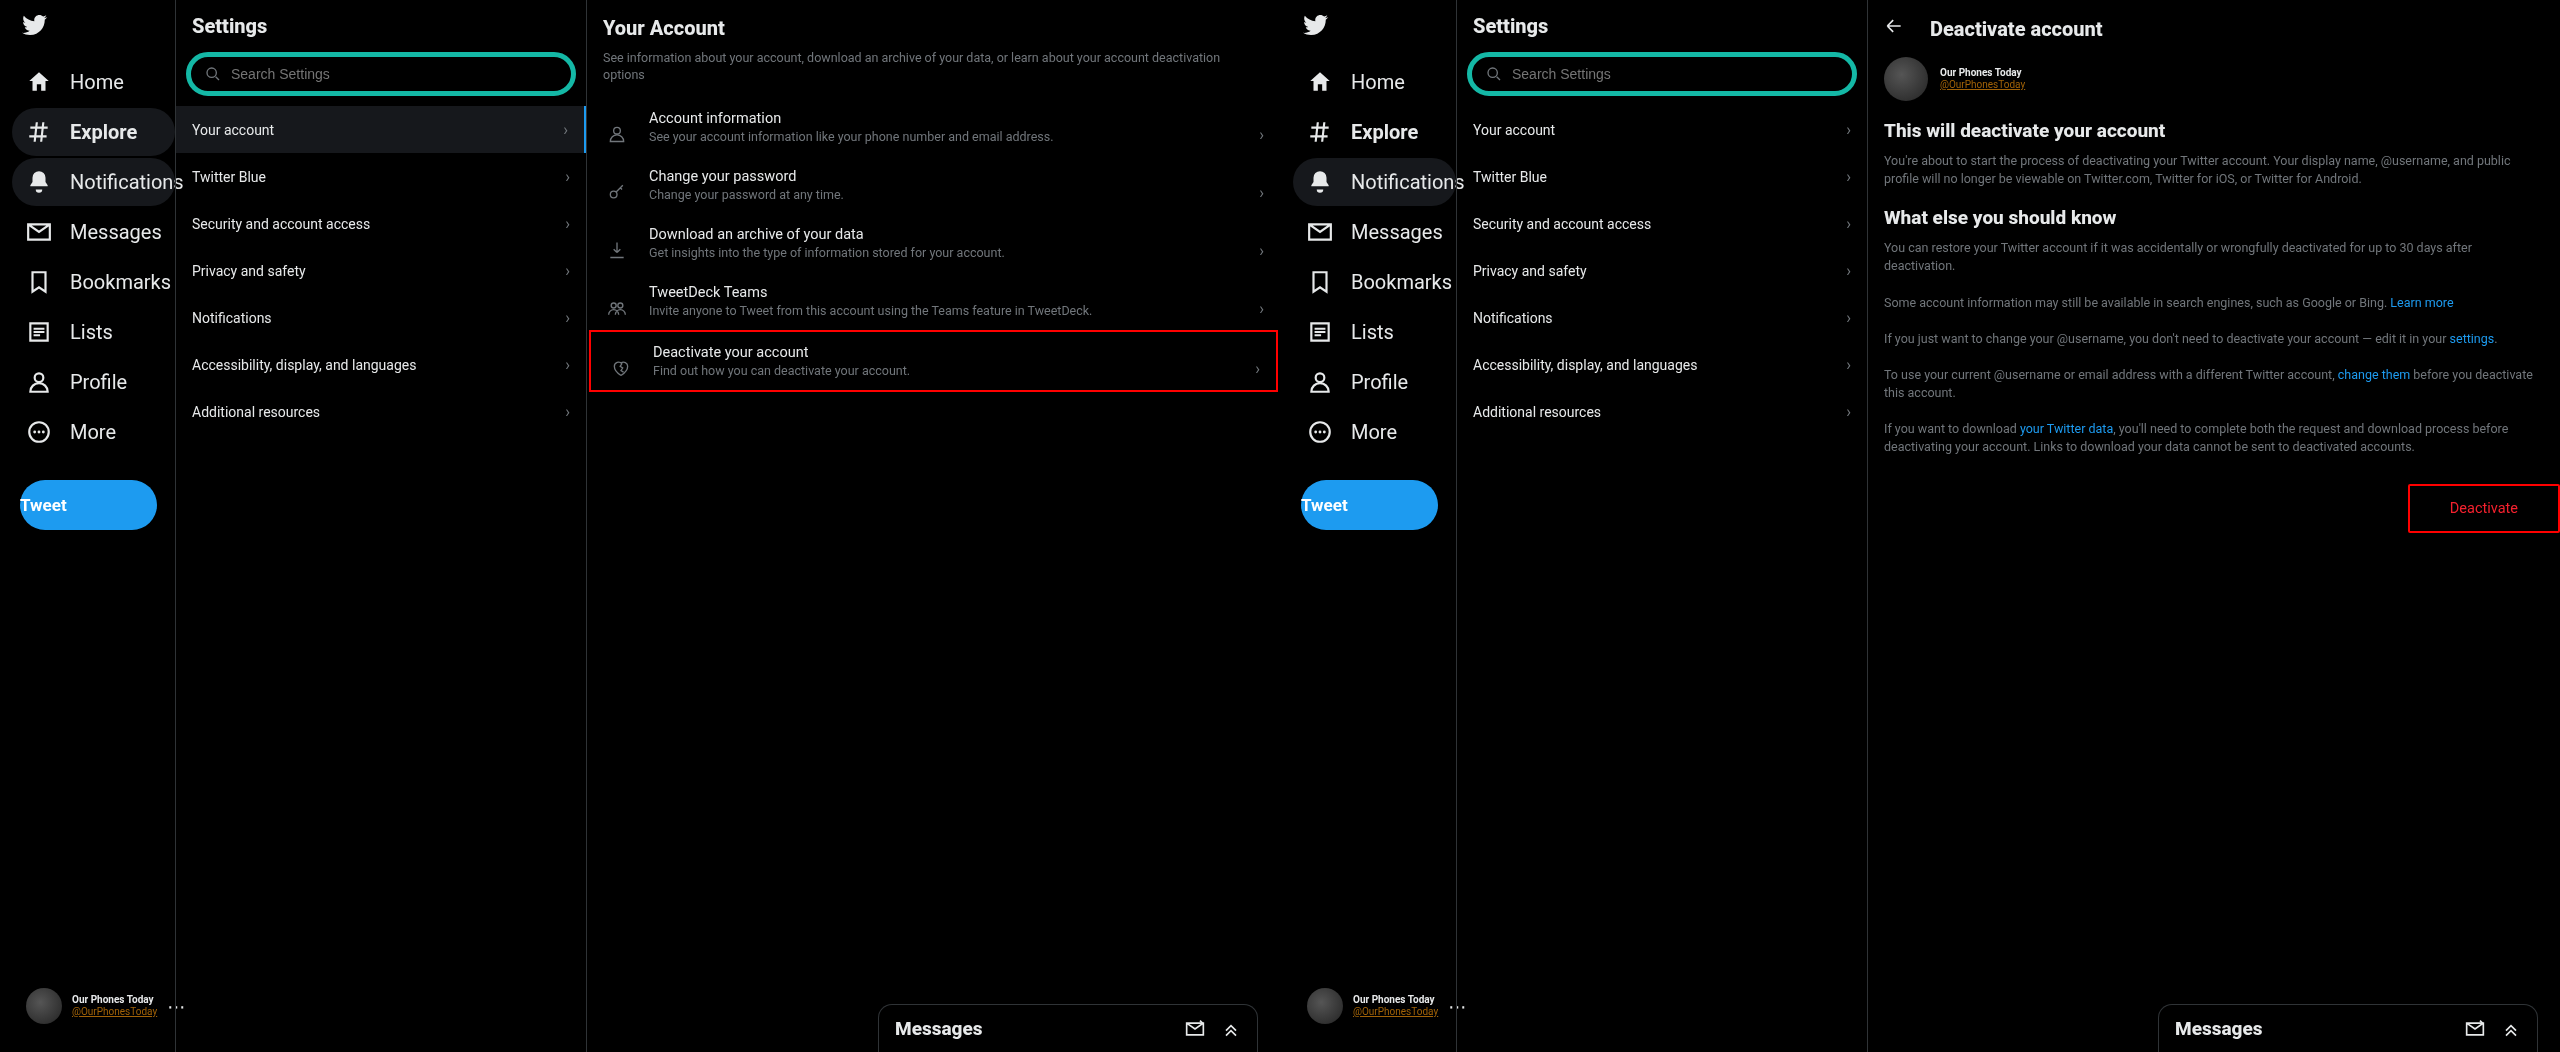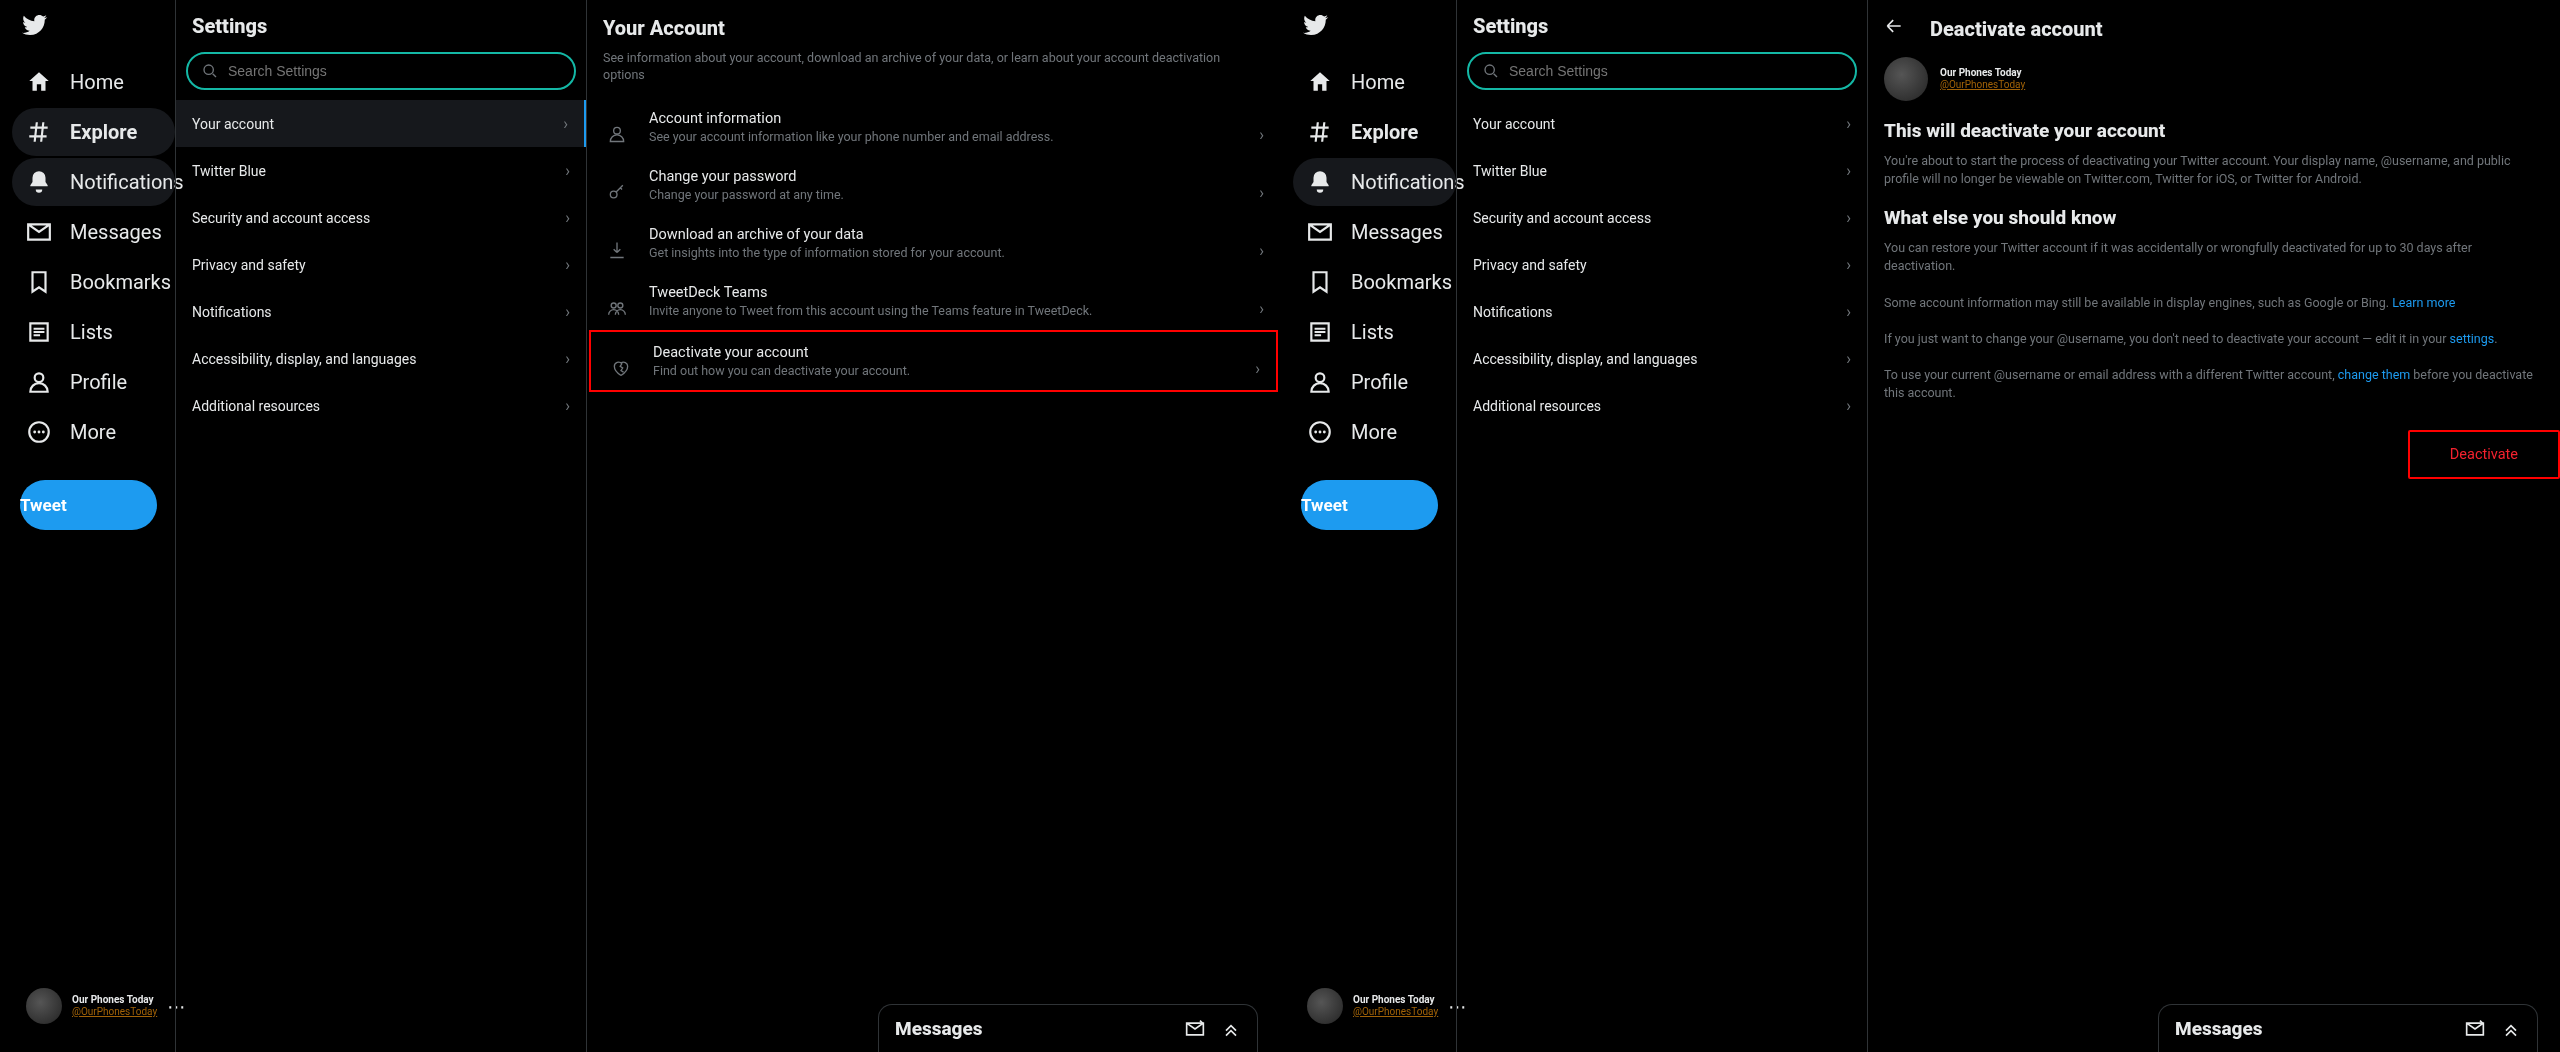--- a/index.html
+++ b/index.html
@@ -39,21 +39,21 @@
 .acct-name { font-weight: 700; }
 .acct-handle { color: #a16207; text-decoration: underline; }
 .dots { margin-left: auto; color: #e7e9ea; font-size: 18px; padding-right: 6px; }
 
 
 .settings-col { width: 412px; border-left: 1px solid #2f3336; border-right: 1px solid #2f3336; display: flex; flex-direction: column; }
 .settings-header { font-size: 20px; font-weight: 800; padding: 14px 16px 12px; }
 .search-wrap { padding: 2px 10px 10px; }
 .search {
   display: flex; align-items: center; gap: 10px;
-  border: 2px solid #14b8a6; border-radius: 999px;
+  border: 5px solid #14b8a6; border-radius: 999px;
   padding: 9px 14px; color: #71767b; font-size: 14px;
 }
 .search input {
   background: transparent; border: 0; outline: 0; color: #e7e9ea;
   font-size: 14px; flex: 1;
 }
 .settings-item {
   display: flex; align-items: center; justify-content: space-between;
   padding: 14px 16px; font-size: 14px; cursor: pointer;
 }
@@ -426,23 +426,24 @@
       <div class="avatar"></div>
       <div class="acct-text">
         <span class="acct-name">Our Phones Today</span>
         <span class="acct-handle">@OurPhonesToday</span>
       </div>
     </div>
     <div class="section-title">This will deactivate your account</div>
     <div class="para">You're about to start the process of deactivating your Twitter account. Your display name, @username, and public profile will no longer be viewable on Twitter.com, Twitter for iOS, or Twitter for Android.</div>
     <div class="section-title">What else you should know</div>
     <div class="para">You can restore your Twitter account if it was accidentally or wrongfully deactivated for up to 30 days after deactivation.</div>
-    <div class="para"><span>Some account information may still be available in display engines, such as Google or Bing. </span><a>Learn more</a></div>
+    <div class="para"><span>Some account information may still be available in search engines, such as Google or Bing. </span><a>Learn more</a></div>
     <div class="para"><span>If you just want to change your @username, you don't need to deactivate your account — edit it in your </span><a>settings</a><span>.</span></div>
     <div class="para"><span>To use your current @username or email address with a different Twitter account, </span><a>change them</a><span> before you deactivate this account.</span></div>
+    <div class="para"><span>If you want to download </span><a>your Twitter data</a><span>, you'll need to complete both the request and download process before deactivating your account. Links to download your data cannot be sent to deactivated accounts.</span></div>
     <div class="deact-btn-wrap">
       <div class="deact-btn">Deactivate</div>
     </div>
   </div>
 
   <div class="msg-dock">
     <span>Messages</span>
     <div class="msg-actions">
       <svg viewBox="0 0 24 24">
           <path d="M2 5h20v14H2zM2 5l10 7L22 5" stroke="currentColor" stroke-width="2" fill="none"></path>

